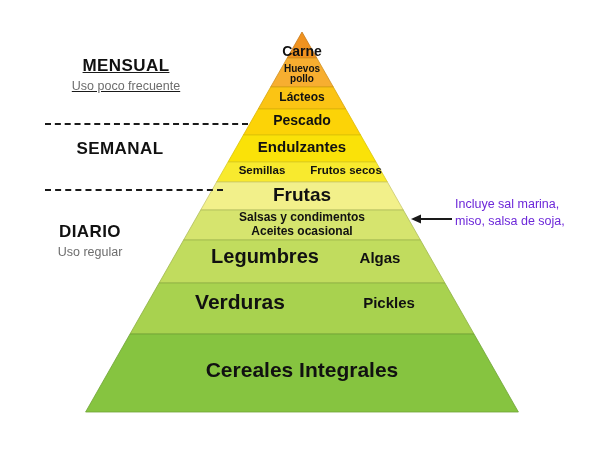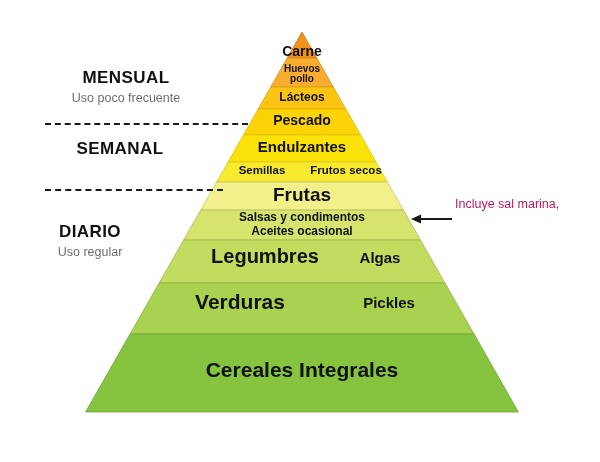--- a/index.html
+++ b/index.html
@@ -60,21 +60,21 @@
   }
 
   
   #annotation {
     position: absolute;
     left: 455px;
     top: 196px;
     width: 140px;
     font-size: 12.5px;
     line-height: 1.32;
-    color: #be185d;
+    color: #6d28d9;
   }
   #annotation div { white-space: nowrap; }
 </style>
 </head>
 <body>
 
 <svg id="pyramid" viewBox="0 0 600 462">
 
   <g>
 
@@ -127,32 +127,33 @@
 <div class="band-label" style="left:202px; top:225px; width:200px; font-size:12px;">Aceites ocasional</div>
 
 <div class="band-label" style="left:175px; top:246px; width:180px; font-size:20px;">Legumbres</div>
 <div class="band-label" style="left:330px; top:250px; width:100px; font-size:15px;">Algas</div>
 
 <div class="band-label" style="left:150px; top:291px; width:180px; font-size:21px;">Verduras</div>
 <div class="band-label" style="left:334px; top:295px; width:110px; font-size:15px;">Pickles</div>
 
 <div class="band-label" style="left:152px; top:359px; width:300px; font-size:21px;">Cereales Integrales</div>
 
-<div class="freq-group" style="left:26px; top:68px;">
+<div class="freq-group" style="left:26px; top:56px;text-decoration:underline;">
   <div class="freq-title">MENSUAL</div>
   <div class="freq-sub">Uso poco frecuente</div>
 </div>
 
 <div class="freq-group" style="left:20px; top:139px;">
   <div class="freq-title">SEMANAL</div>
 </div>
 
 <div class="freq-group" style="left:-10px; top:222px;">
   <div class="freq-title">DIARIO</div>
   <div class="freq-sub">Uso regular</div>
 </div>
 
 <div class="dash-line" style="left:45px; top:123px; width:203px;"></div>
 <div class="dash-line" style="left:45px; top:189px; width:178px;"></div>
 
 <div id="annotation">
   <div>Incluye sal marina,</div>
+  <div>miso, salsa de soja,</div>
 </div>
 
 </body></html>

